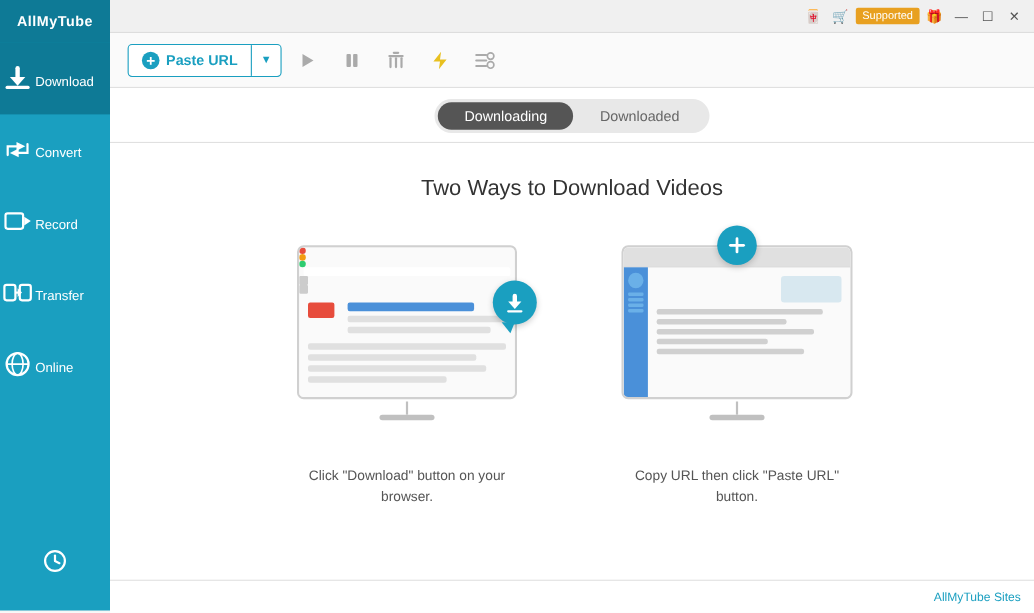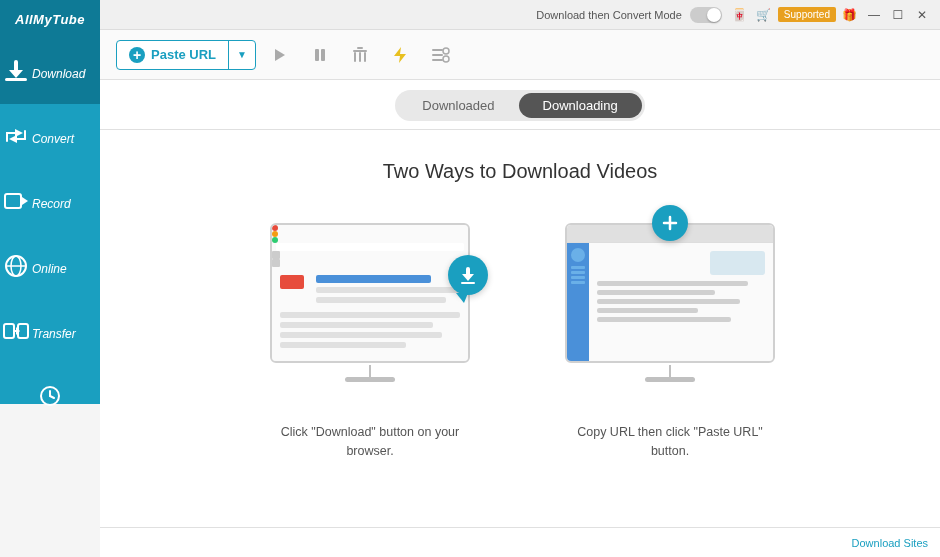--- a/index.html
+++ b/index.html
@@ -6,22 +6,21 @@
     body { width: 940px; height: 557px; font-family: Arial, sans-serif; display: flex; overflow: hidden; background: #f5f5f5; }
 
     
     .sidebar {
       width: 100px;
       background: #1a9fc0;
       display: flex;
       flex-direction: column;
       align-items: center;
       padding-top: 0;
-      height: 404px;
-      font-style: italic;
+      height: 555px;
     }
     .sidebar-logo {
       width: 100%;
       background: #0e7a96;
       padding: 12px 0;
       text-align: center;
       color: white;
       font-size: 13px;
       font-weight: bold;
       letter-spacing: 0.5px;
@@ -403,62 +402,56 @@
         <rect x="4" y="8" width="16" height="14" rx="2" stroke="white" stroke-width="2" fill="none"></rect>
         <polygon points="21,11 27,15 21,19" fill="white"></polygon>
       </svg>
     </div>
     <span>Record</span>
   </div>
 
   <div class="sidebar-item">
     <div class="sidebar-icon">
       <svg width="30" height="30" viewBox="0 0 30 30" fill="none">
-        <circle cx="15" cy="15" r="10" stroke="white" stroke-width="2" fill="none"></circle>
-        <ellipse cx="15" cy="15" rx="5" ry="10" stroke="white" stroke-width="1.5" fill="none"></ellipse>
-        <line x1="5" y1="15" x2="25" y2="15" stroke="white" stroke-width="1.5"></line>
-      </svg>
-    </div>
-    <span>Online</span>
-  </div>
-
-  <div class="sidebar-item">
-    <div class="sidebar-icon">
-      <svg width="30" height="30" viewBox="0 0 30 30" fill="none">
         <rect x="3" y="8" width="10" height="14" rx="2" stroke="white" stroke-width="2" fill="none"></rect>
         <rect x="17" y="8" width="10" height="14" rx="2" stroke="white" stroke-width="2" fill="none"></rect>
         <line x1="13" y1="15" x2="17" y2="15" stroke="white" stroke-width="2"></line>
         <polygon points="15,11 19,15 15,19" fill="white"></polygon>
       </svg>
     </div>
     <span>Transfer</span>
+  </div>
+
+  <div class="sidebar-item">
+    <div class="sidebar-icon">
+      <svg width="30" height="30" viewBox="0 0 30 30" fill="none">
+        <circle cx="15" cy="15" r="10" stroke="white" stroke-width="2" fill="none"></circle>
+        <ellipse cx="15" cy="15" rx="5" ry="10" stroke="white" stroke-width="1.5" fill="none"></ellipse>
+        <line x1="5" y1="15" x2="25" y2="15" stroke="white" stroke-width="1.5"></line>
+      </svg>
+    </div>
+    <span>Online</span>
   </div>
 
   <div class="sidebar-bottom">
     <div class="sidebar-item">
       <div class="sidebar-icon">
         <svg width="24" height="24" viewBox="0 0 24 24" fill="none">
           <circle cx="12" cy="12" r="9" stroke="white" stroke-width="2" fill="none"></circle>
           <line x1="12" y1="7" x2="12" y2="12" stroke="white" stroke-width="2" stroke-linecap="round"></line>
           <line x1="12" y1="12" x2="16" y2="14" stroke="white" stroke-width="2" stroke-linecap="round"></line>
         </svg>
       </div>
     </div>
   </div>
 </div>
 
 <div class="main">
 
   <div class="titlebar">
-    <div class="download-convert-mode">
-      <span>Download then Convert Mode</span>
-      <div class="toggle">
-        <div class="toggle-knob"></div>
-      </div>
-    </div>
     <div class="titlebar-controls">
       <div class="titlebar-icon">🀄</div>
       <div class="titlebar-icon">🛒</div>
       <button class="register-btn">Supported</button>
       <div class="titlebar-icon">🎁</div>
       <div class="titlebar-icon">—</div>
       <div class="titlebar-icon">☐</div>
       <div class="titlebar-icon">✕</div>
     </div>
   </div>
@@ -503,22 +496,22 @@
         <rect x="2" y="9" width="11" height="2" rx="1"></rect>
         <rect x="2" y="14" width="11" height="2" rx="1"></rect>
         <circle cx="16" cy="6" r="3" fill="none" stroke="#aaa" stroke-width="1.5"></circle>
         <circle cx="16" cy="14" r="3" fill="none" stroke="#aaa" stroke-width="1.5"></circle>
       </svg>
     </div>
   </div>
 
   <div class="tabs">
     <div class="tab-group">
+      <div class="tab active">Downloading</div>
       <div class="tab">Downloaded</div>
-      <div class="tab active">Downloading</div>
     </div>
   </div>
 
   <div class="content">
     <h2 class="content-title">Two Ways to Download Videos</h2>
 
     <div class="illustrations">
 
       <div class="illustration">
         <div style="position:relative; margin-bottom:20px;">
@@ -601,16 +594,16 @@
           </div>
         </div>
         <p class="illustration-caption">Copy URL then click "Paste URL" button.</p>
       </div>
 
     </div>
   </div>
 
   <div class="footer">
     <span class="footer-clock"></span>
-    <a class="footer-link">Download Sites</a>
+    <a class="footer-link">AllMyTube Sites</a>
   </div>
 
 </div>
 
 </body></html>

